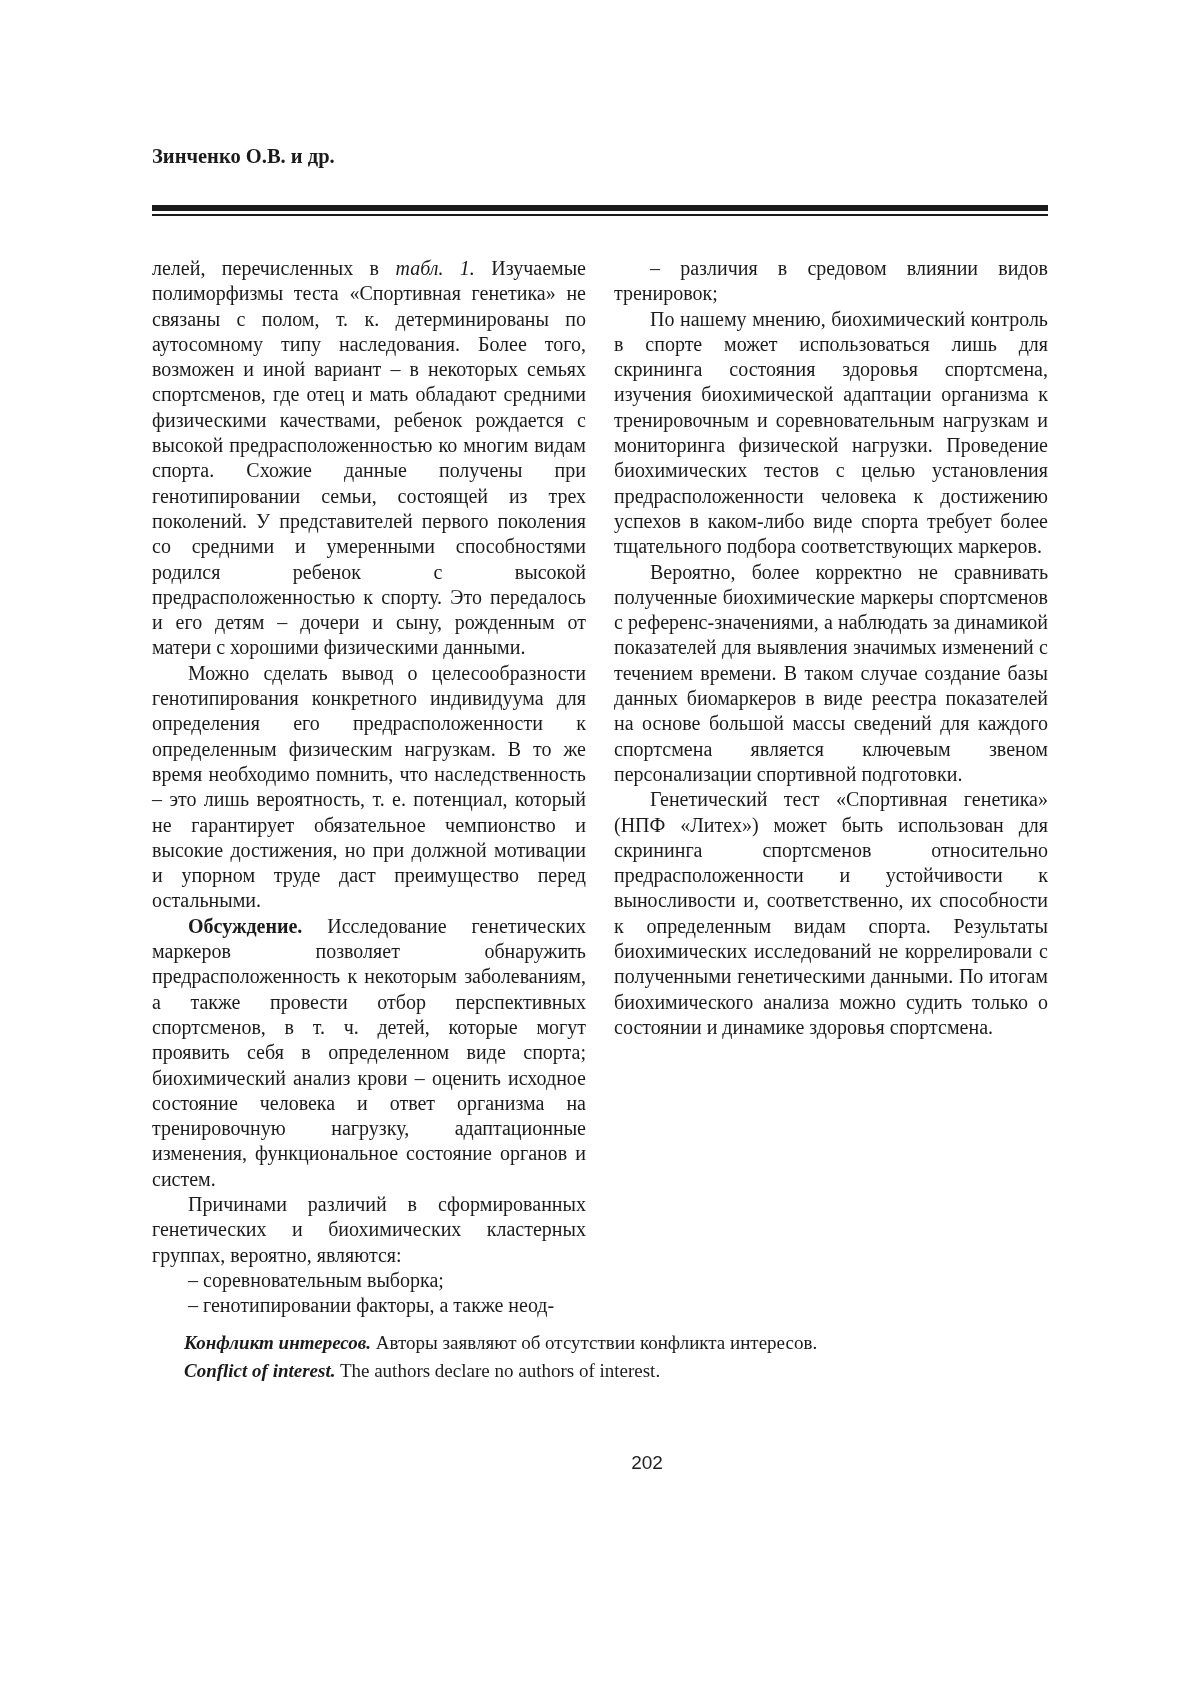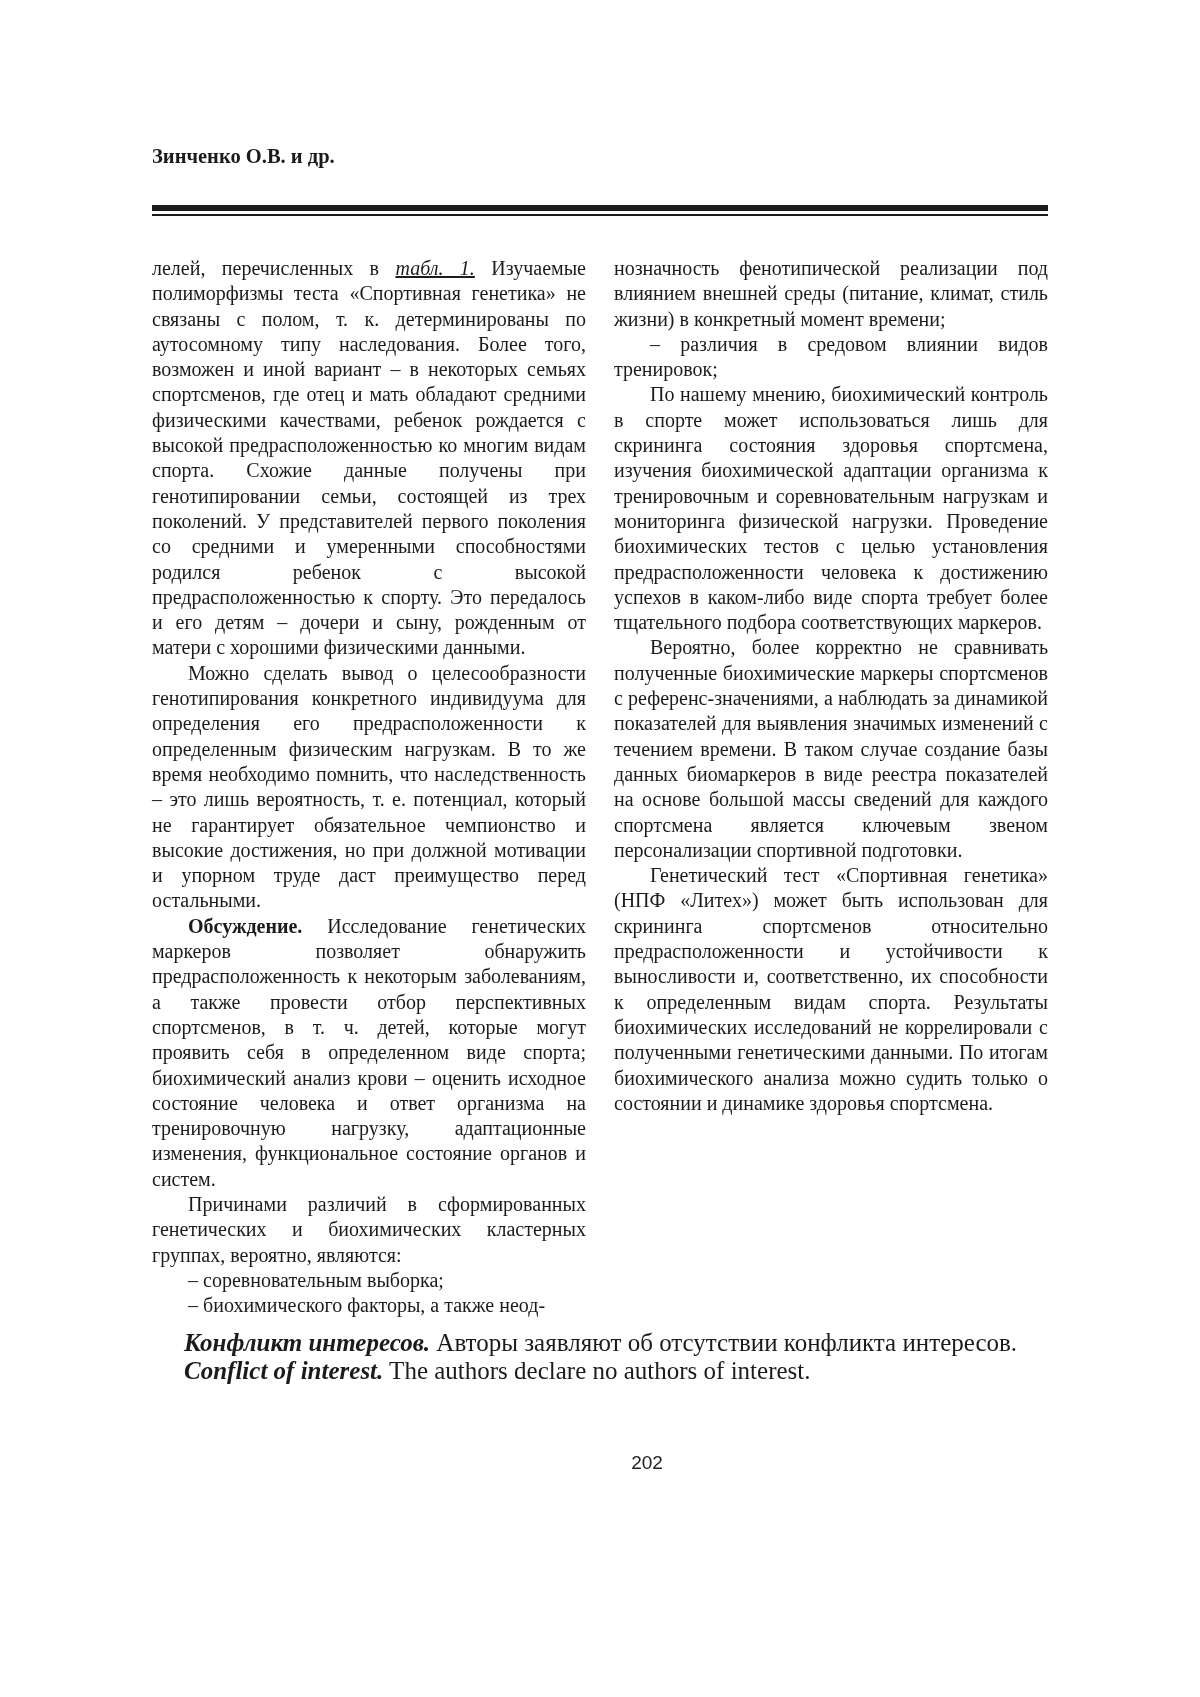--- a/index.html
+++ b/index.html
@@ -37,27 +37,27 @@
   .col p {
     margin: 0;
     font-size: 20px;
     line-height: 25.3px;
     text-align: justify;
     text-indent: 36px;
     hyphens: none;
   }
   .col p.cont { text-indent: 0; }
   .lead-bold { font-weight: bold; }
-  .ital { font-style: italic; text-decoration: underline; }
+  .ital { font-style: italic; }
   .coi-block {
     position: absolute;
     left: 152px;
     top: 1329px;
     width: 896px;
-    font-size: 25px;
+    font-size: 19px;
     line-height: 28px;
   }
   .coi-block p { margin: 0; text-indent: 32px; }
   .lead-bi { font-weight: bold; font-style: italic; }
   .page-number {
     position: absolute;
     top: 1452px;
     left: 647px;
     transform: translateX(-50%);
     font-family: "Liberation Sans", sans-serif;
@@ -78,25 +78,24 @@
   <div class="rule rule-thin"></div>
 
   <div class="columns">
 
     <div class="col">
       <p class="cont"><span>лелей, перечисленных в </span><span class="ital">табл. 1.</span><span> Изучаемые полиморфизмы теста «Спортивная генетика» не связаны с полом, т. к. детерминированы по аутосомному типу наследования. Более того, возможен и иной вариант – в некоторых семьях спортсменов, где отец и мать обладают средними физическими качествами, ребенок рождается с высокой предрасположенностью ко многим видам спорта. Схожие данные получены при генотипировании семьи, состоящей из трех поколений. У представителей первого поколения со средними и умеренными способностями родился ребенок с высокой предрасположенностью к спорту. Это передалось и его детям – дочери и сыну, рожденным от матери с хорошими физическими данными.</span></p>
       <p>Можно сделать вывод о целесообразности генотипирования конкретного индивидуума для определения его предрасположенности к определенным физическим нагрузкам. В то же время необходимо помнить, что наследственность – это лишь вероятность, т. е. потенциал, который не гарантирует обязательное чемпионство и высокие достижения, но при должной мотивации и упорном труде даст преимущество перед остальными.</p>
       <p><span class="lead-bold">Обсуждение.</span><span> Исследование генетических маркеров позволяет обнаружить предрасположенность к некоторым заболеваниям, а также провести отбор перспективных спортсменов, в т. ч. детей, которые могут проявить себя в определенном виде спорта; биохимический анализ крови – оценить исходное состояние человека и ответ организма на тренировочную нагрузку, адаптационные изменения, функциональное состояние органов и систем.</span></p>
       <p>Причинами различий в сформированных генетических и биохимических кластерных группах, вероятно, являются:</p>
       <p>– соревновательным выборка;</p>
-      <p>– биохимического факторы, а также неод-</p>
+      <p>– генотипировании факторы, а также неод-</p>
     </div>
 
     <div class="col">
-      <p class="cont">нозначность фенотипической реализации под влиянием внешней среды (питание, климат, стиль жизни) в конкретный момент времени;</p>
       <p>– различия в средовом влиянии видов тренировок;</p>
       <p>По нашему мнению, биохимический контроль в спорте может использоваться лишь для скрининга состояния здоровья спортсмена, изучения биохимической адаптации организма к тренировочным и соревновательным нагрузкам и мониторинга физической нагрузки. Проведение биохимических тестов с целью установления предрасположенности человека к достижению успехов в каком-либо виде спорта требует более тщательного подбора соответствующих маркеров.</p>
       <p>Вероятно, более корректно не сравнивать полученные биохимические маркеры спортсменов с референс-значениями, а наблюдать за динамикой показателей для выявления значимых изменений с течением времени. В таком случае создание базы данных биомаркеров в виде реестра показателей на основе большой массы сведений для каждого спортсмена является ключевым звеном персонализации спортивной подготовки.</p>
       <p>Генетический тест «Спортивная генетика» (НПФ «Литех») может быть использован для скрининга спортсменов относительно предрасположенности и устойчивости к выносливости и, соответственно, их способности к определенным видам спорта. Результаты биохимических исследований не коррелировали с полученными генетическими данными. По итогам биохимического анализа можно судить только о состоянии и динамике здоровья спортсмена.</p>
     </div>
 
   </div>
 
   <div class="coi-block">
     <p><span class="lead-bi">Конфликт интересов.</span><span> Авторы заявляют об отсутствии конфликта интересов.</span></p>

